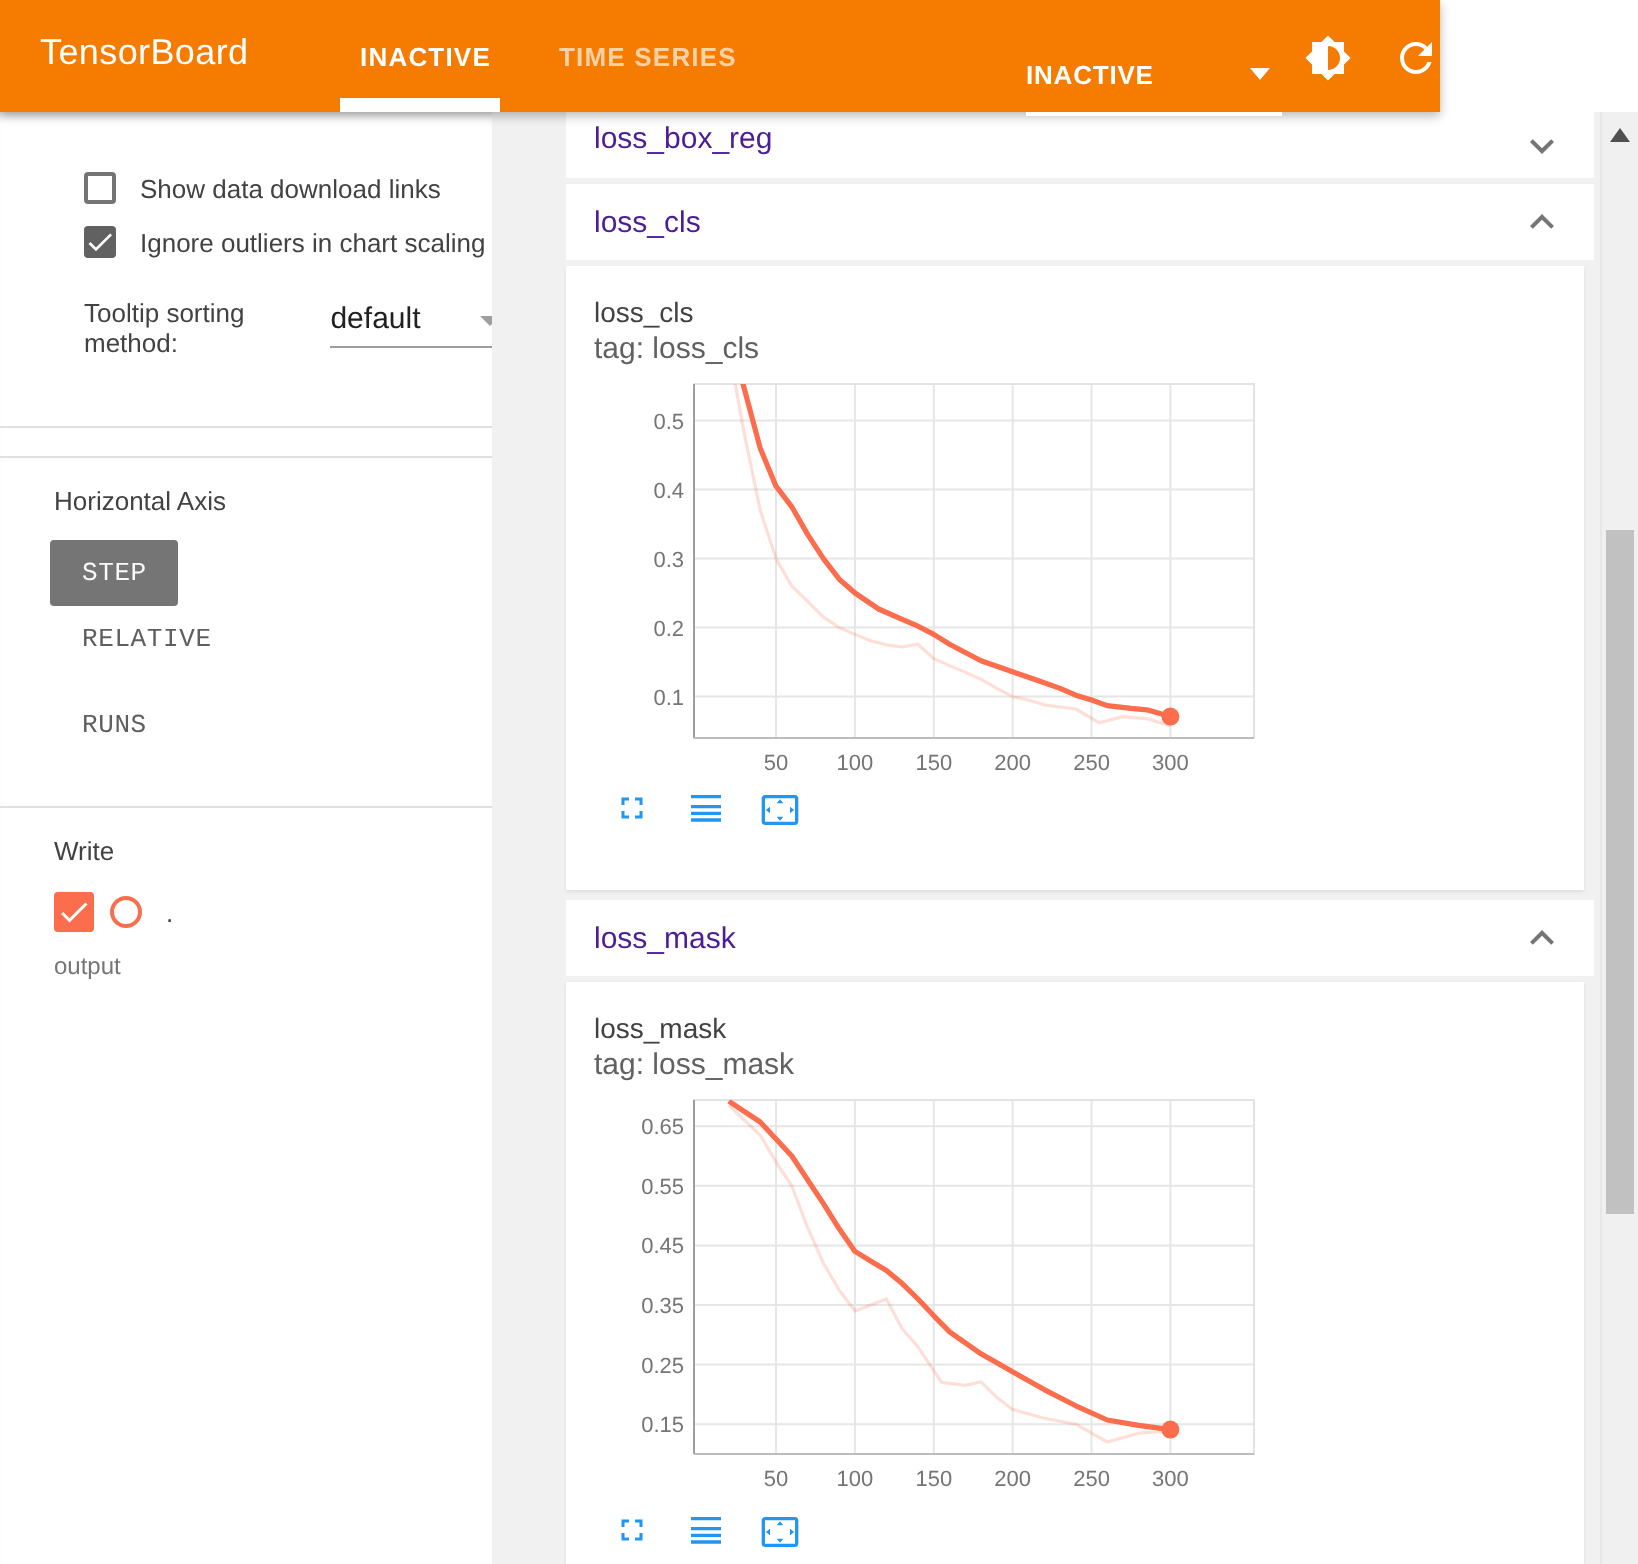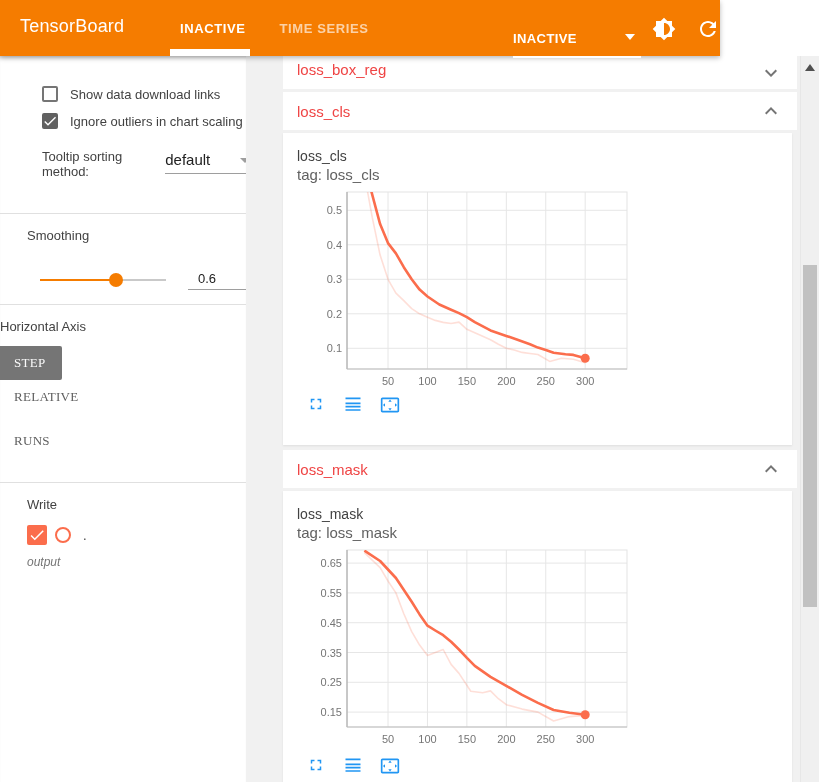--- a/index.html
+++ b/index.html
@@ -42,41 +42,41 @@
   .divider { height:1px; background:#e0e0e0; margin:14px 0; }
   .group-label { font-size:13px; color:#424242; }
   .slider-row { display:flex; align-items:center; margin:26px 0 10px 13px; }
   .slider { position:relative; width:138px; height:14px; cursor:pointer; }
   .slider .track { position:absolute; left:0; top:6px; width:100%; height:2px; background:#c9c9c9; }
   .slider .fill { position:absolute; left:0; top:6px; height:2px; background:#f57c00; }
   .slider .knob { position:absolute; top:0; width:14px; height:14px; border-radius:50%; background:#f57c00; margin-left:-7px; }
   .smooth-val { width:58px; margin-left:22px; border:none; border-bottom:1px solid #9e9e9e; font-size:13px; color:#212121;
                 font-family:inherit; padding:2px 0 3px 10px; outline:none; background:transparent; }
   .axis-btn-row { display:flex; align-items:center; margin:12px 0 0 -2px; flex-wrap:wrap; width:200px; }
-  .axis-btn { font-family:Liberation Serif, serif; font-size:13px; letter-spacing:.3px; border:none; background:transparent; color:#5f5f5f;
+  .axis-btn { font-family:Liberation Mono, monospace; font-size:13px; letter-spacing:.3px; border:none; background:transparent; color:#5f5f5f;
               padding:9px 16px; border-radius:2px; cursor:pointer; margin-right:20px; }
   .axis-btn.active { background:#757575; color:#fafafa; }
   .axis-btn.wall { margin-top:10px; }
   .runs-filter { width:216px; border:none; border-bottom:1px solid #616161; font-family:inherit; font-size:14px;
                  color:#212121; padding:6px 0 7px 0; outline:none; margin-top:14px; }
   .runs-filter::placeholder { color:#757575; }
   .run-row { display:flex; align-items:center; margin-top:13px; }
   .run-cbox { width:20px; height:20px; border-radius:2px; display:inline-block; position:relative; cursor:pointer; }
   .run-cbox svg { position:absolute; left:1px; top:1px; width:18px; height:18px; fill:#fff; }
   .run-iso { width:16px; height:16px; border-radius:50%; border:2px solid #fb6d4c; margin-left:8px; cursor:pointer; }
   .run-name { font-size:13px; color:#424242; margin-left:12px; }
   .toggle-btn { display:block; width:215px; margin-top:12px; background:#e3e3e3; color:#757575; border:none; border-radius:2px;
                 font-family:inherit; font-size:13px; letter-spacing:.3px; padding:10px 0; cursor:pointer; }
-  .runs-footer { font-size:12px; color:#757575; margin-top:10px;font-style:italic; }
+  .runs-footer { font-size:12px; color:#757575; margin-top:10px; }
 
   
   .main-bg { position:absolute; left:246px; top:56px; width:573px; height:726px; background:#f1f1f1; }
   .section-header { position:absolute; left:283px; width:514px; height:38px; background:#fff; display:flex;
                     align-items:center; justify-content:space-between; padding:0 14px; cursor:pointer; }
-  .section-header .slabel { font-size:15px; color:#ef4444; }
+  .section-header .slabel { font-size:15px; color:#4c1d95; }
   .section-header svg { width:24px; height:24px; fill:#757575; }
   .sh-first { top:56px; height:33px; }
   .sh-first .slabel { position:relative; top:-3px; }
   .sh-cls { top:92px; }
   .sh-mask { top:450px; }
   .card { position:absolute; left:283px; width:509px; background:#fff; box-shadow:0 1px 2px rgba(0,0,0,.08); }
   .card-cls { top:133px; height:312px; }
   .card-mask { top:491px; height:340px; }
   .chart-title { position:absolute; left:14px; top:15px; font-size:14px; color:#424242; }
   .chart-tag { position:absolute; left:14px; top:33px; font-size:15px; color:#616161; }
@@ -150,35 +150,24 @@
         <div class="dropdown">
           <div class="dval">default</div>
           <span class="dcaret"></span>
           <span class="duline"></span>
         </div>
       </div>
     </div>
 
     <div class="divider"></div>
 
+
+    <div class="divider"></div>
+
     <div style="padding-left:27px">
-      <div class="group-label">Smoothing</div>
-      <div class="slider-row">
-        <div class="slider">
-          <span class="track"></span>
-          <span class="fill" style="width: 60%;"></span>
-          <span class="knob" style="left: 60%;"></span>
-        </div>
-        <input class="smooth-val" value="0.6" style="">
-      </div>
-    </div>
-
-    <div class="divider"></div>
-
-    <div style="">
       <div class="group-label">Horizontal Axis</div>
       <div class="axis-btn-row">
         <button class="axis-btn active">STEP</button>
         <button class="axis-btn">RELATIVE</button>
         <button class="axis-btn wall">RUNS</button>
       </div>
     </div>
 
     <div class="divider" style="margin-top:24px"></div>
 

